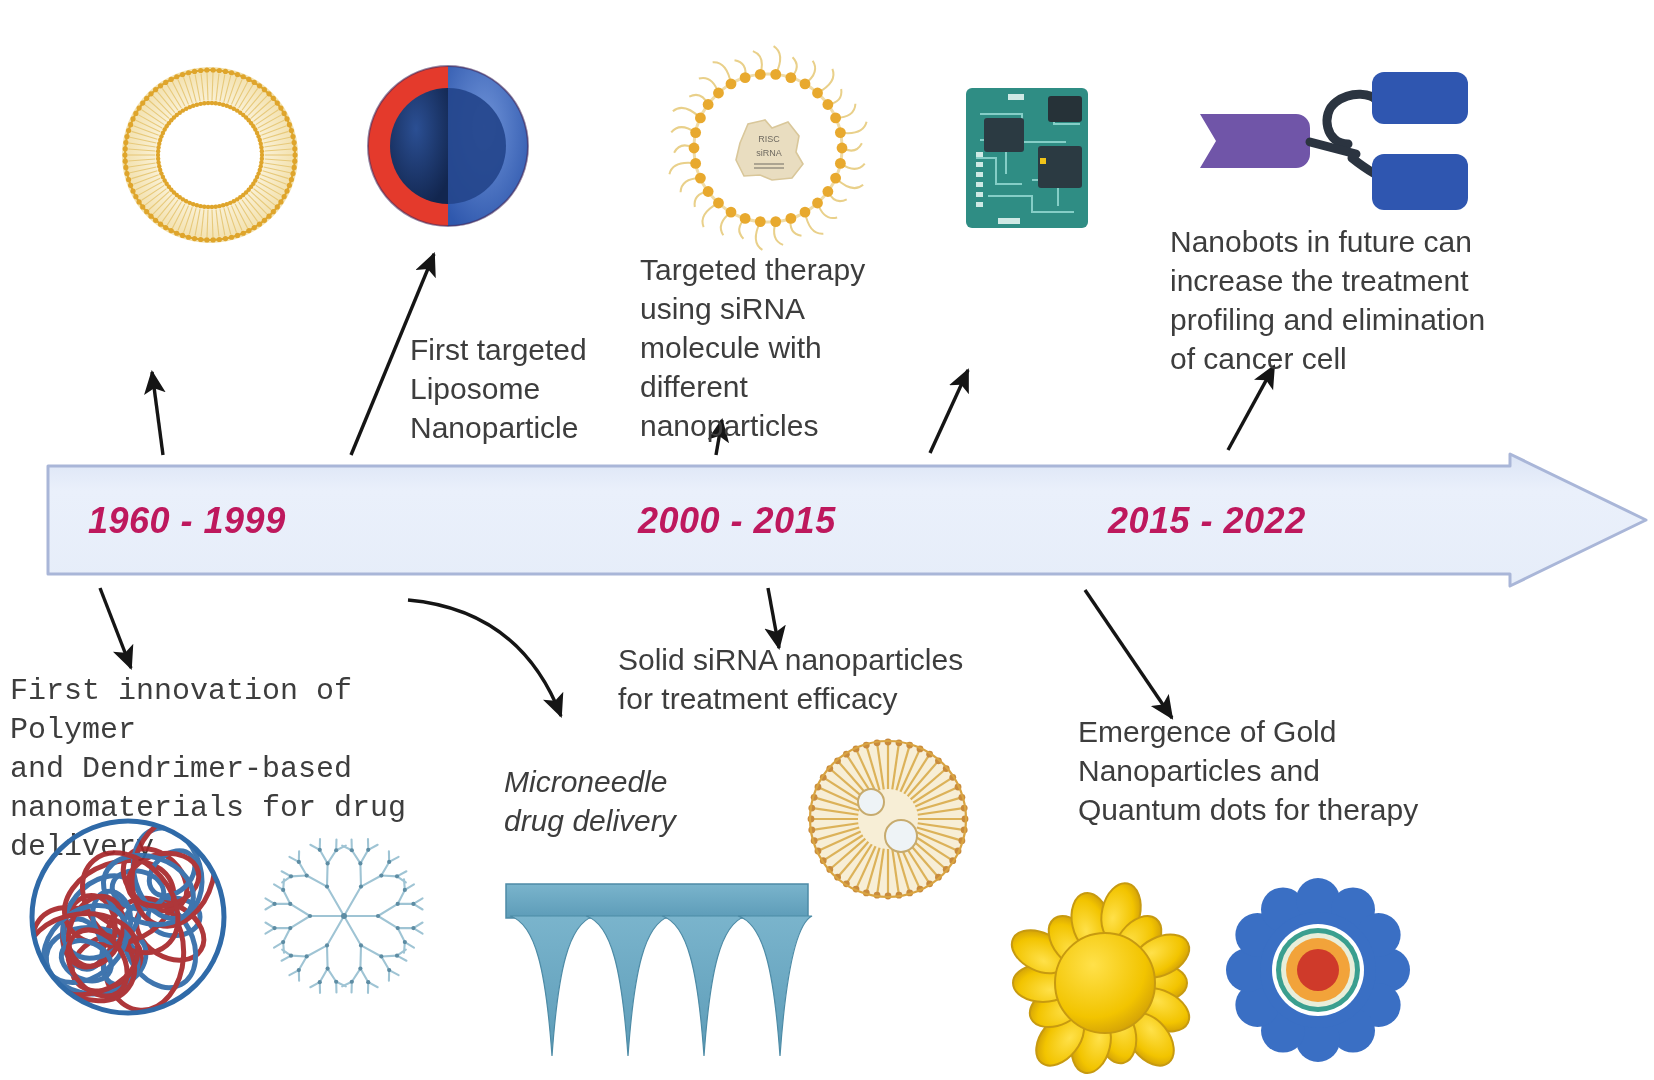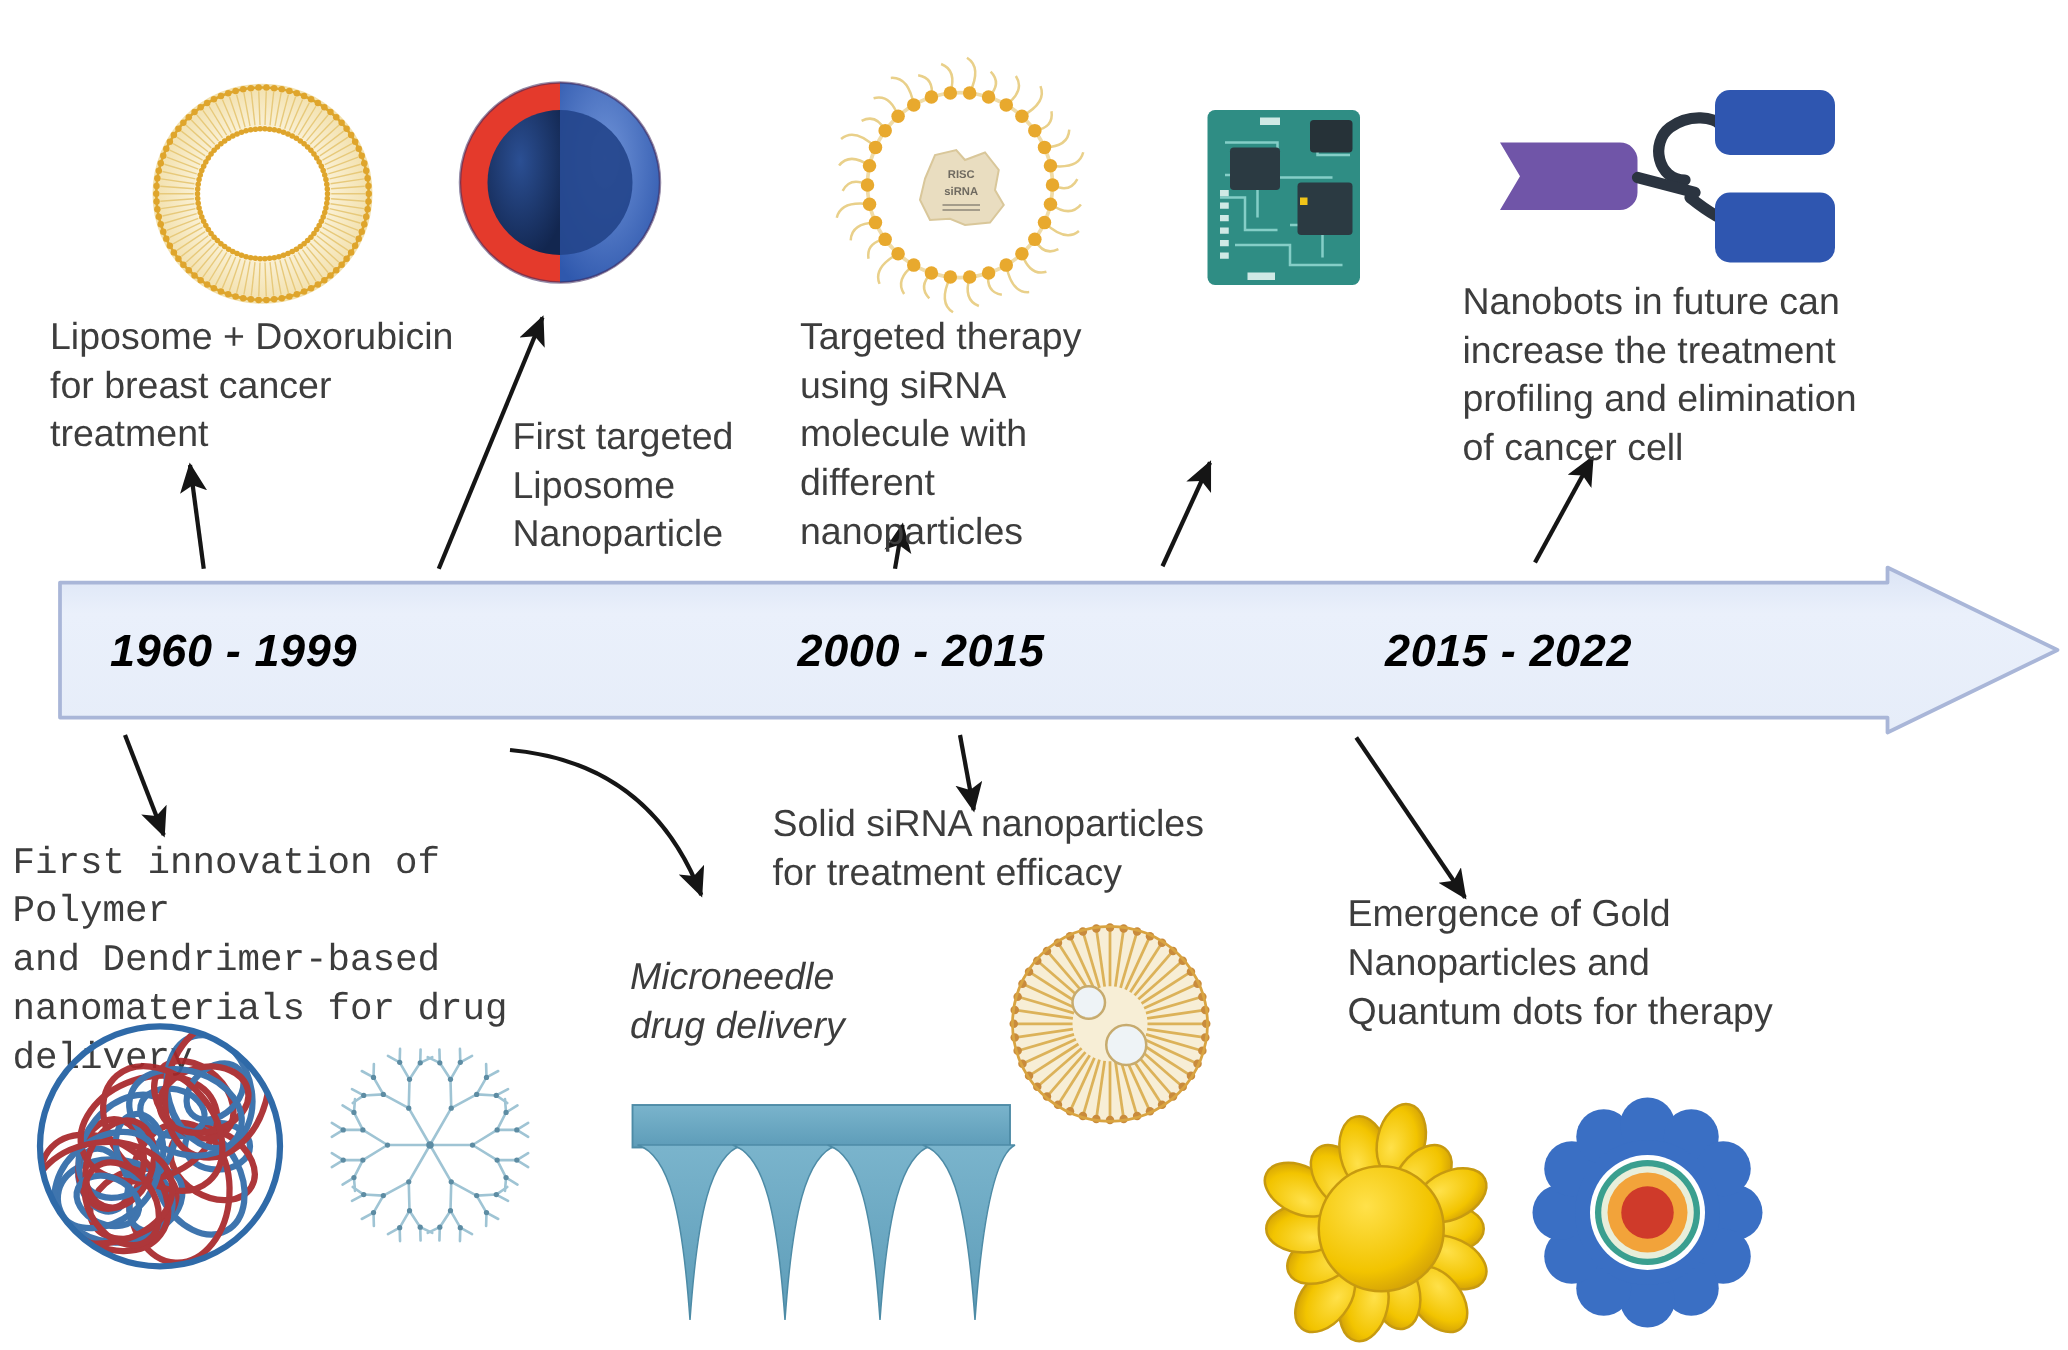--- a/index.html
+++ b/index.html
@@ -2,21 +2,21 @@
 <html><head>
 <meta charset="utf-8">
 <style>
   html, body { margin:0; padding:0; background:#ffffff; }
   body { width:1654px; height:1080px; position:relative; overflow:hidden;
          font-family:"Liberation Sans", sans-serif; color:#3b3b3b; }
   .canvas { position:absolute; left:0; top:0; width:1654px; height:1080px; }
   .lbl { position:absolute; font-size:30px; line-height:1.30; color:#3d3d3d;
          font-family:"Liberation Sans", sans-serif; white-space:pre-line; }
   .yr  { position:absolute; font-size:36px; font-weight:bold; font-style:italic;
-         color:#000000; letter-spacing:0.5px; font-family:"Liberation Sans", sans-serif; }
+         color:#be185d; letter-spacing:0.5px; font-family:"Liberation Sans", sans-serif; }
   .icon { position:absolute; }
   svg { display:block; overflow:visible; }
   .arrows { position:absolute; left:0; top:0; width:1654px; height:1080px; pointer-events:none; }
 </style>
 </head>
 <body>
 
 <div class="canvas">
 
   <div class="icon" style="left:112px; top:62px; width:196px; height:186px;">
@@ -317,21 +317,21 @@
         </radialGradient>
       </defs>
       <circle cx="85" cy="88" r="80" fill="#e43a2c"></circle>
       <path d="M85,8 A80,80 0 0 1 85,168 Z" fill="url(#blueG)"></path>
       <path d="M85,30 A58,58 0 0 0 85,146 Z" fill="url(#navyG)"></path>
       <path d="M85,30 A58,58 0 0 1 85,146 Z" fill="#24458c" opacity="0.92"></path>
       <circle cx="85" cy="88" r="80" fill="none" stroke="#3b2a5e" stroke-width="2" opacity="0.55"></circle>
     </svg>
   </div>
 
-  <div class="icon" style="left:668px; top:48px; width:200px; height:200px;font-weight:bold;">
+  <div class="icon" style="left:668px; top:48px; width:200px; height:200px;">
     <svg width="200" height="200" viewBox="0 0 200 200">
       <g id="sirna-spikes" stroke="#e9d08a" stroke-width="2" fill="none">
           <path d="M174,100 Q187.71855015463052,107.0324930692872 193.88252447712682,95.30195808855623"></path>
           <path d="M172.38292245430162,115.38546512051418 Q188.173167842032,126.25818867897895 196.75700960358068,115.55895538179198"></path>
           <path d="M167.60236386555246,130.0985115876092 Q184.29946591414728,145.93038260878657 195.13867657007802,136.7781486822554"></path>
           <path d="M159.8672575837461,143.496108669643 Q166.83220208405123,157.2490765392468 178.71399752701615,151.38196758899852"></path>
           <path d="M149.5156648705555,154.99271708532717 Q155.8994151746615,173.07020858825317 169.13274057970284,169.45980261949717"></path>
           <path d="M137,164.08587988004845 Q141.2024990116813,186.70844292911966 155.3511527654852,185.6752583161085"></path>
           <path d="M122.86725758374611,170.37818220584137 Q120.41822436036591,185.59845859575836 133.47939891196052,187.83581187928883"></path>
           <path d="M107.73510628180635,173.59462025725222 Q102.27398586181192,191.97189238185913 115.10211438980761,196.82936610841344"></path>
@@ -475,23 +475,20 @@
       <path d="M716,455 L722,420"></path>
       <path d="M930,453 L968,370"></path>
       <path d="M1228,450 L1274,366"></path>
       <path d="M100,588 L131,668"></path>
       <path d="M408,600 Q520,610 561,716"></path>
       <path d="M768,588 L779,648"></path>
       <path d="M1085,590 L1172,718"></path>
     </g>
   </svg>
 
-  <div class="lbl" style="left:40px; top:250px; width:370px;">Liposome + Doxorubicin
-for breast cancer
-treatment</div>
   <div class="lbl" style="left:410px; top:330px; width:230px;">First targeted
 Liposome
 Nanoparticle</div>
   <div class="lbl" style="left:640px; top:250px; width:250px;">Targeted therapy
 using siRNA
 molecule with
 different
 nanoparticles</div>
   <div class="lbl" style="left:1170px; top:222px; width:330px;">Nanobots in future can
 increase the treatment

